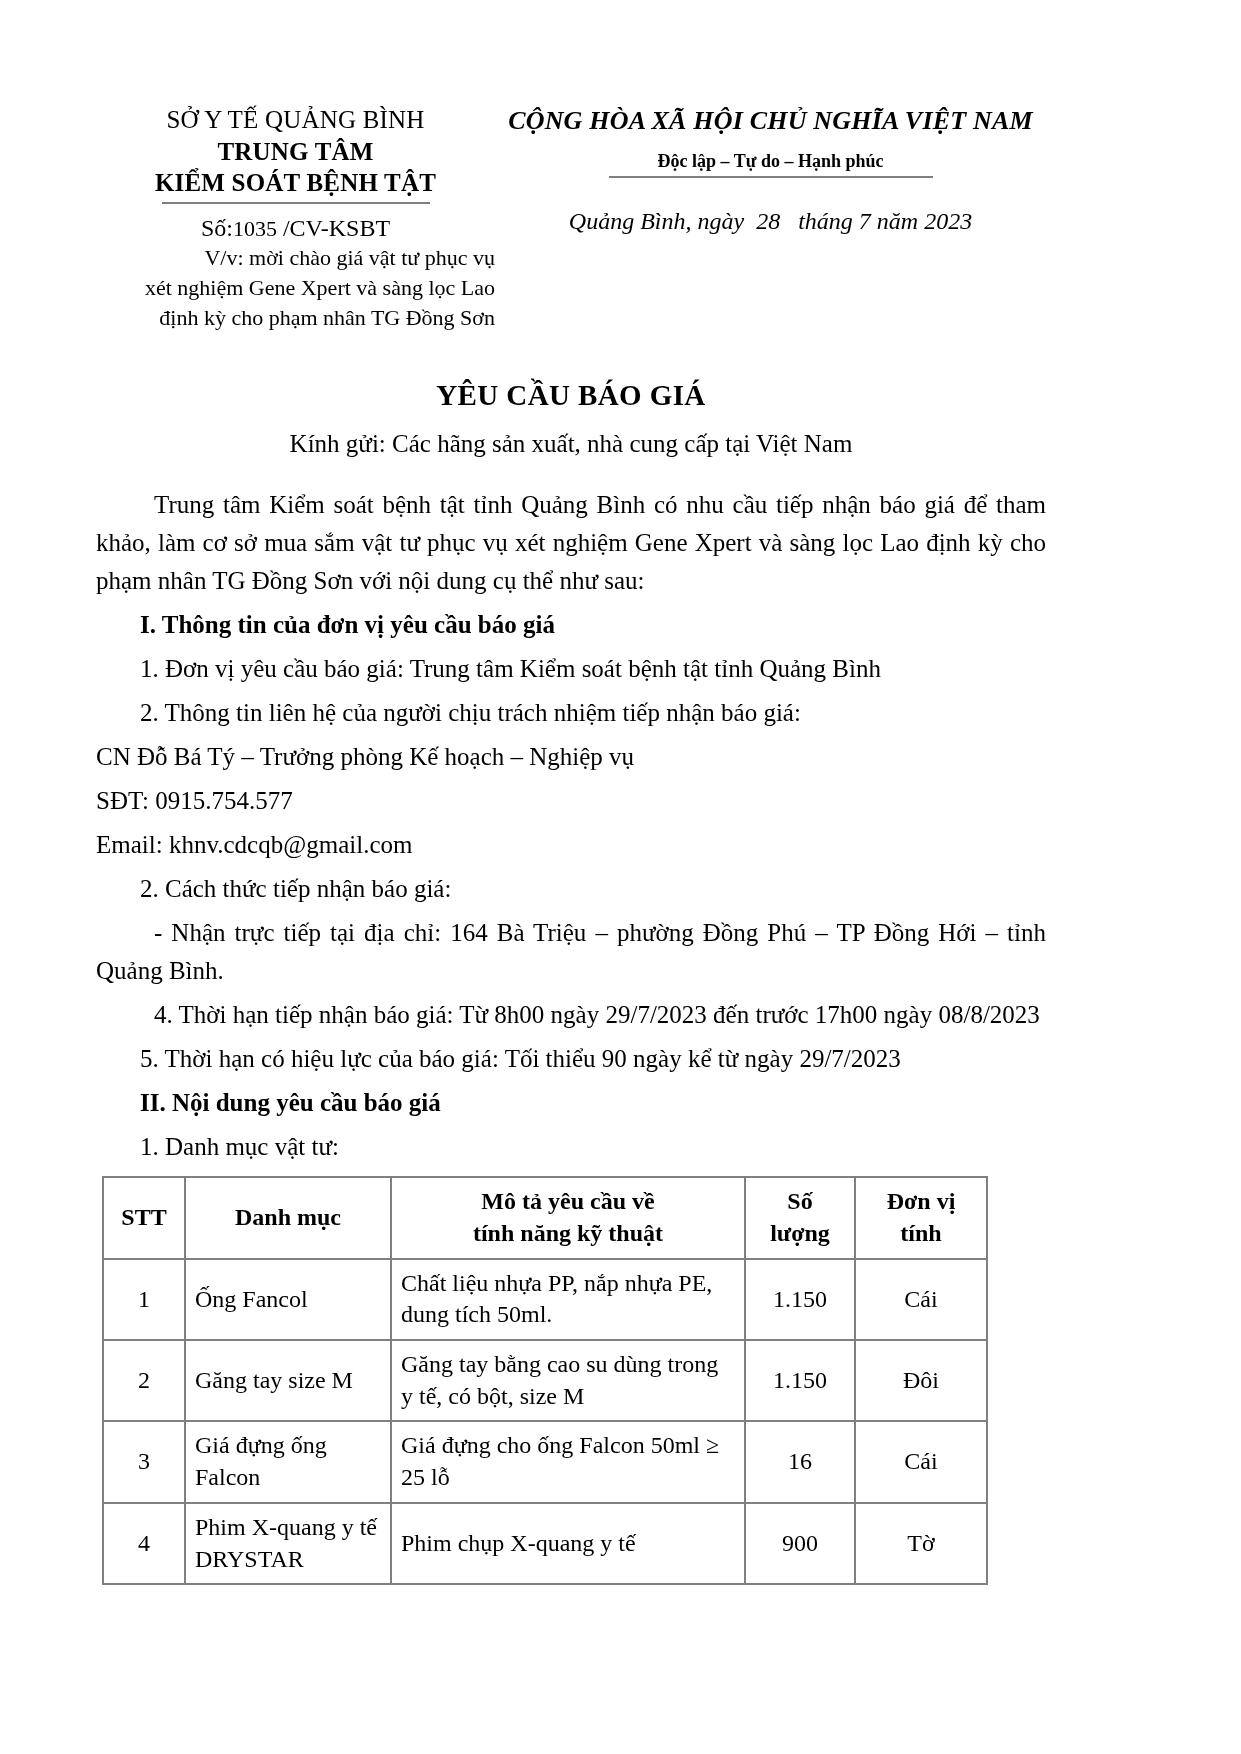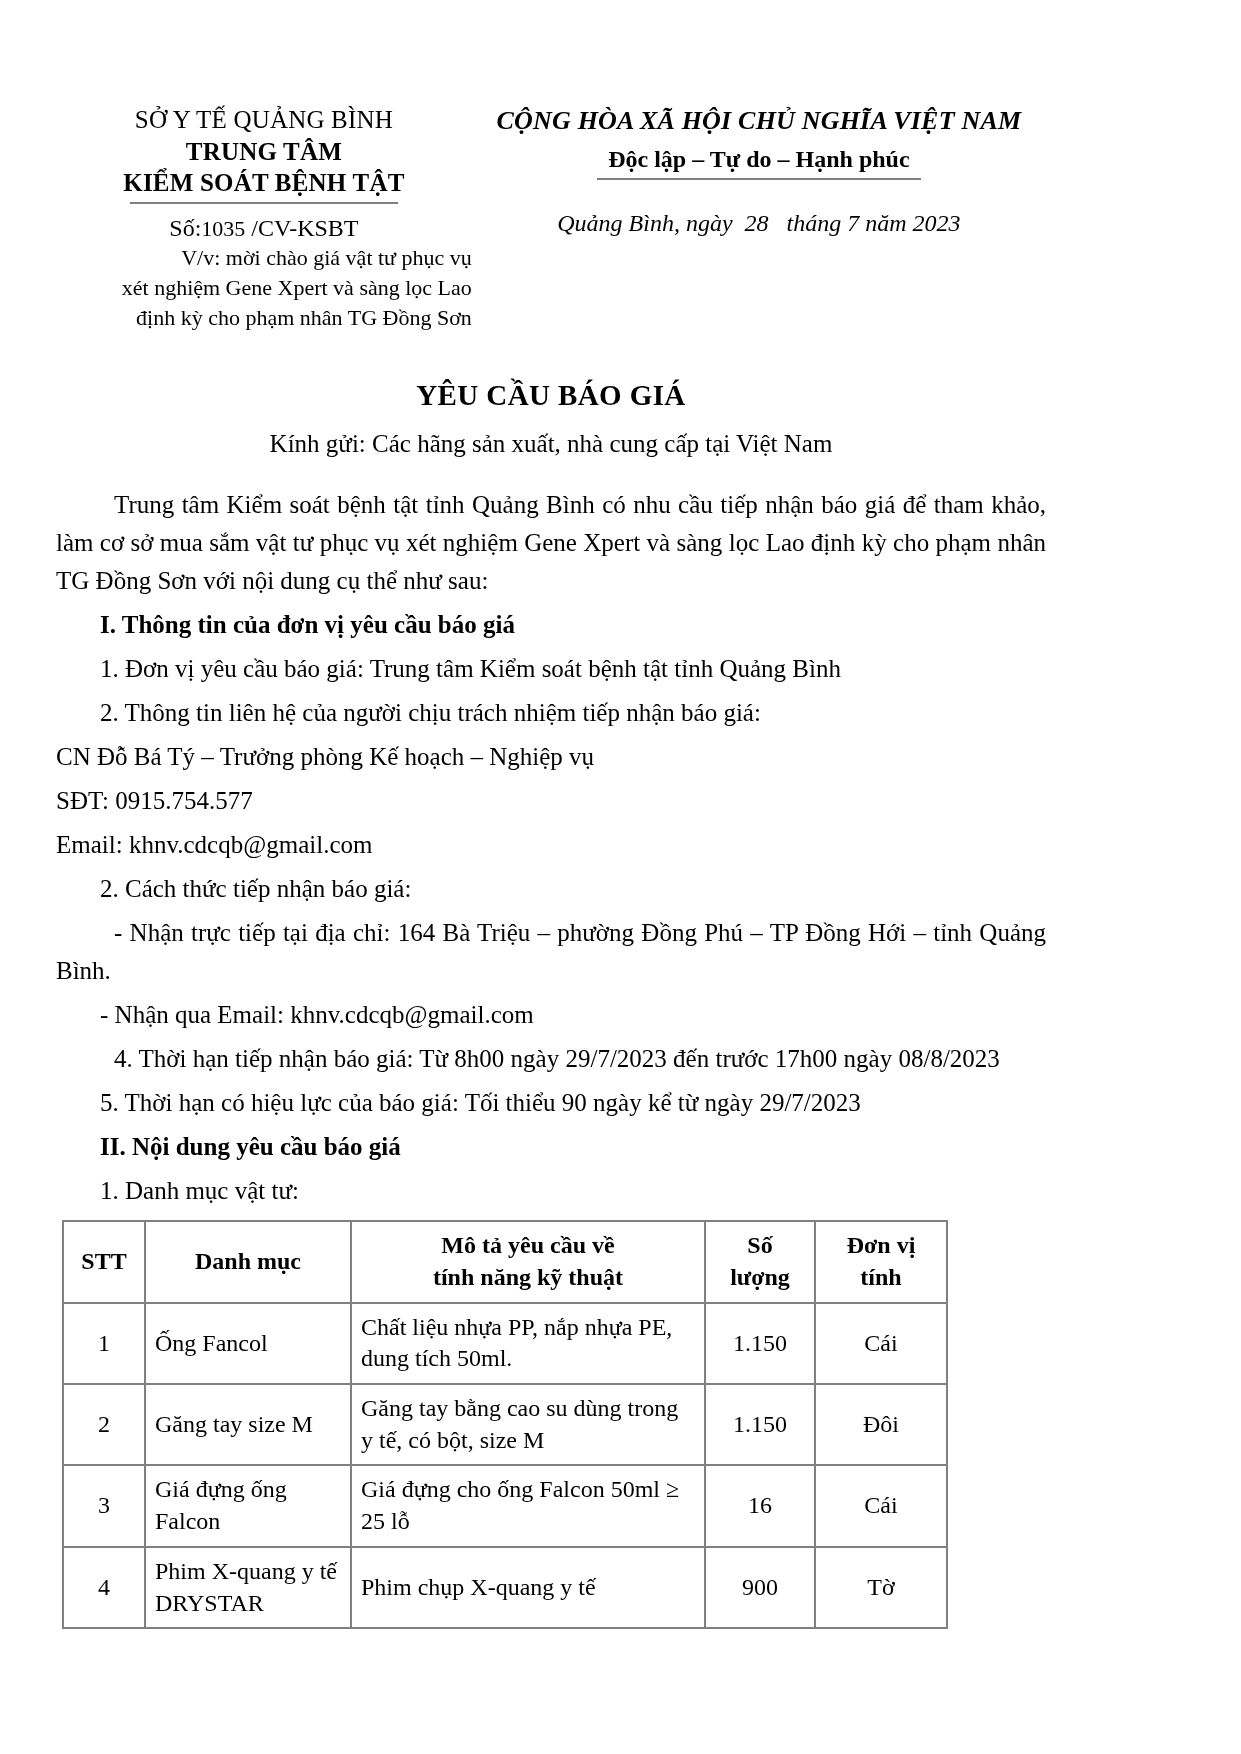--- a/index.html
+++ b/index.html
@@ -10,21 +10,21 @@
   body {
     font-family: "Liberation Serif", "DejaVu Serif", serif;
     color: #000000;
   }
   .page {
     position: relative;
     width: 1142px;
     height: 1754px;
     background: #ffffff;
     box-sizing: border-box;
-    padding: 96px 96px 60px 56px;
+    padding: 96px 96px 60px 96px;
     overflow: hidden;
   }
 
   
   .doc-header {
     display: flex;
     align-items: flex-start;
     width: 100%;
   }
   .header-left {
@@ -70,24 +70,24 @@
   }
 
   .nation {
     font-size: 26px;
     font-weight: bold;
     letter-spacing: .2px;
     line-height: 1.3;
     font-style: italic;
   }
   .motto {
-    font-size: 24px;
+    font-size: 18px;
     font-weight: bold;
     line-height: 1.3;
-    margin-top: 6px;
+    margin-top: 12px;
   }
   .motto-underline {
     width: 324px;
     height: 2px;
     background: #808080;
     margin: 3px auto 0 auto;
   }
   .place-date {
     font-size: 24px;
     font-style: italic;
@@ -217,21 +217,20 @@
     <p class="para no-indent">CN Đỗ Bá Tý – Trưởng phòng Kế hoạch – Nghiệp vụ</p>
 
     <p class="para no-indent">SĐT: 0915.754.577</p>
 
     <p class="para no-indent">Email: khnv.cdcqb@gmail.com</p>
 
     <p class="para plain">2. Cách thức tiếp nhận báo giá:</p>
 
     <p class="para">- Nhận trực tiếp tại địa chỉ: 164 Bà Triệu – phường Đồng Phú – TP Đồng Hới – tỉnh Quảng Bình.</p>
 
-    <p class="para plain">- Nhận qua Email: khnv.cdcqb@gmail.com</p>
 
     <p class="para">4. Thời hạn tiếp nhận báo giá: Từ 8h00 ngày 29/7/2023 đến trước 17h00 ngày 08/8/2023</p>
 
     <p class="para plain">5. Thời hạn có hiệu lực của báo giá: Tối thiểu 90 ngày kể từ ngày 29/7/2023</p>
 
     <p class="para sec-head">II. Nội dung yêu cầu báo giá</p>
 
     <p class="para plain">1. Danh mục vật tư:</p>
   </div>
 

